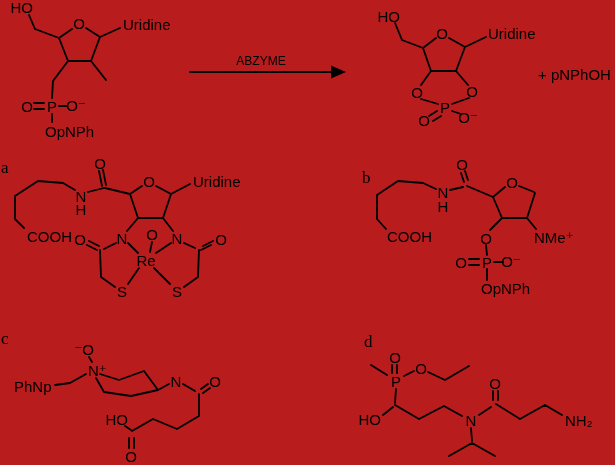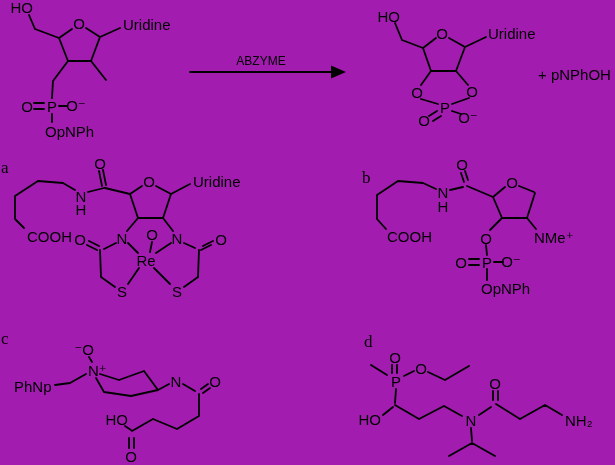--- a/index.html
+++ b/index.html
@@ -1,16 +1,16 @@
 <!DOCTYPE html>
 <html><head>
 <meta charset="utf-8">
 <style>
   html,body{margin:0;padding:0;background:#ffffff;}
-  .page{width:615px;height:465px;position:relative;background:#a21caf;text-decoration:underline;}
+  .page{width:615px;height:465px;position:relative;background:#b91c1c;text-decoration:underline;}
   svg{display:block;}
   .bond{fill:none;stroke:#000;stroke-width:1.8;stroke-linecap:round;stroke-linejoin:round;}
   .atom{font-family:"Liberation Sans","DejaVu Sans",sans-serif;font-size:15px;fill:#000;dominant-baseline:central;}
   .small{font-family:"Liberation Sans","DejaVu Sans",sans-serif;font-size:12px;fill:#000;dominant-baseline:central;}
   .panel-label{font-family:"Liberation Serif","DejaVu Serif",serif;font-size:17px;fill:#000;dominant-baseline:central;}
   .arrowhead{fill:#000;stroke:none;}
 </style>
 </head>
 <body>
 

